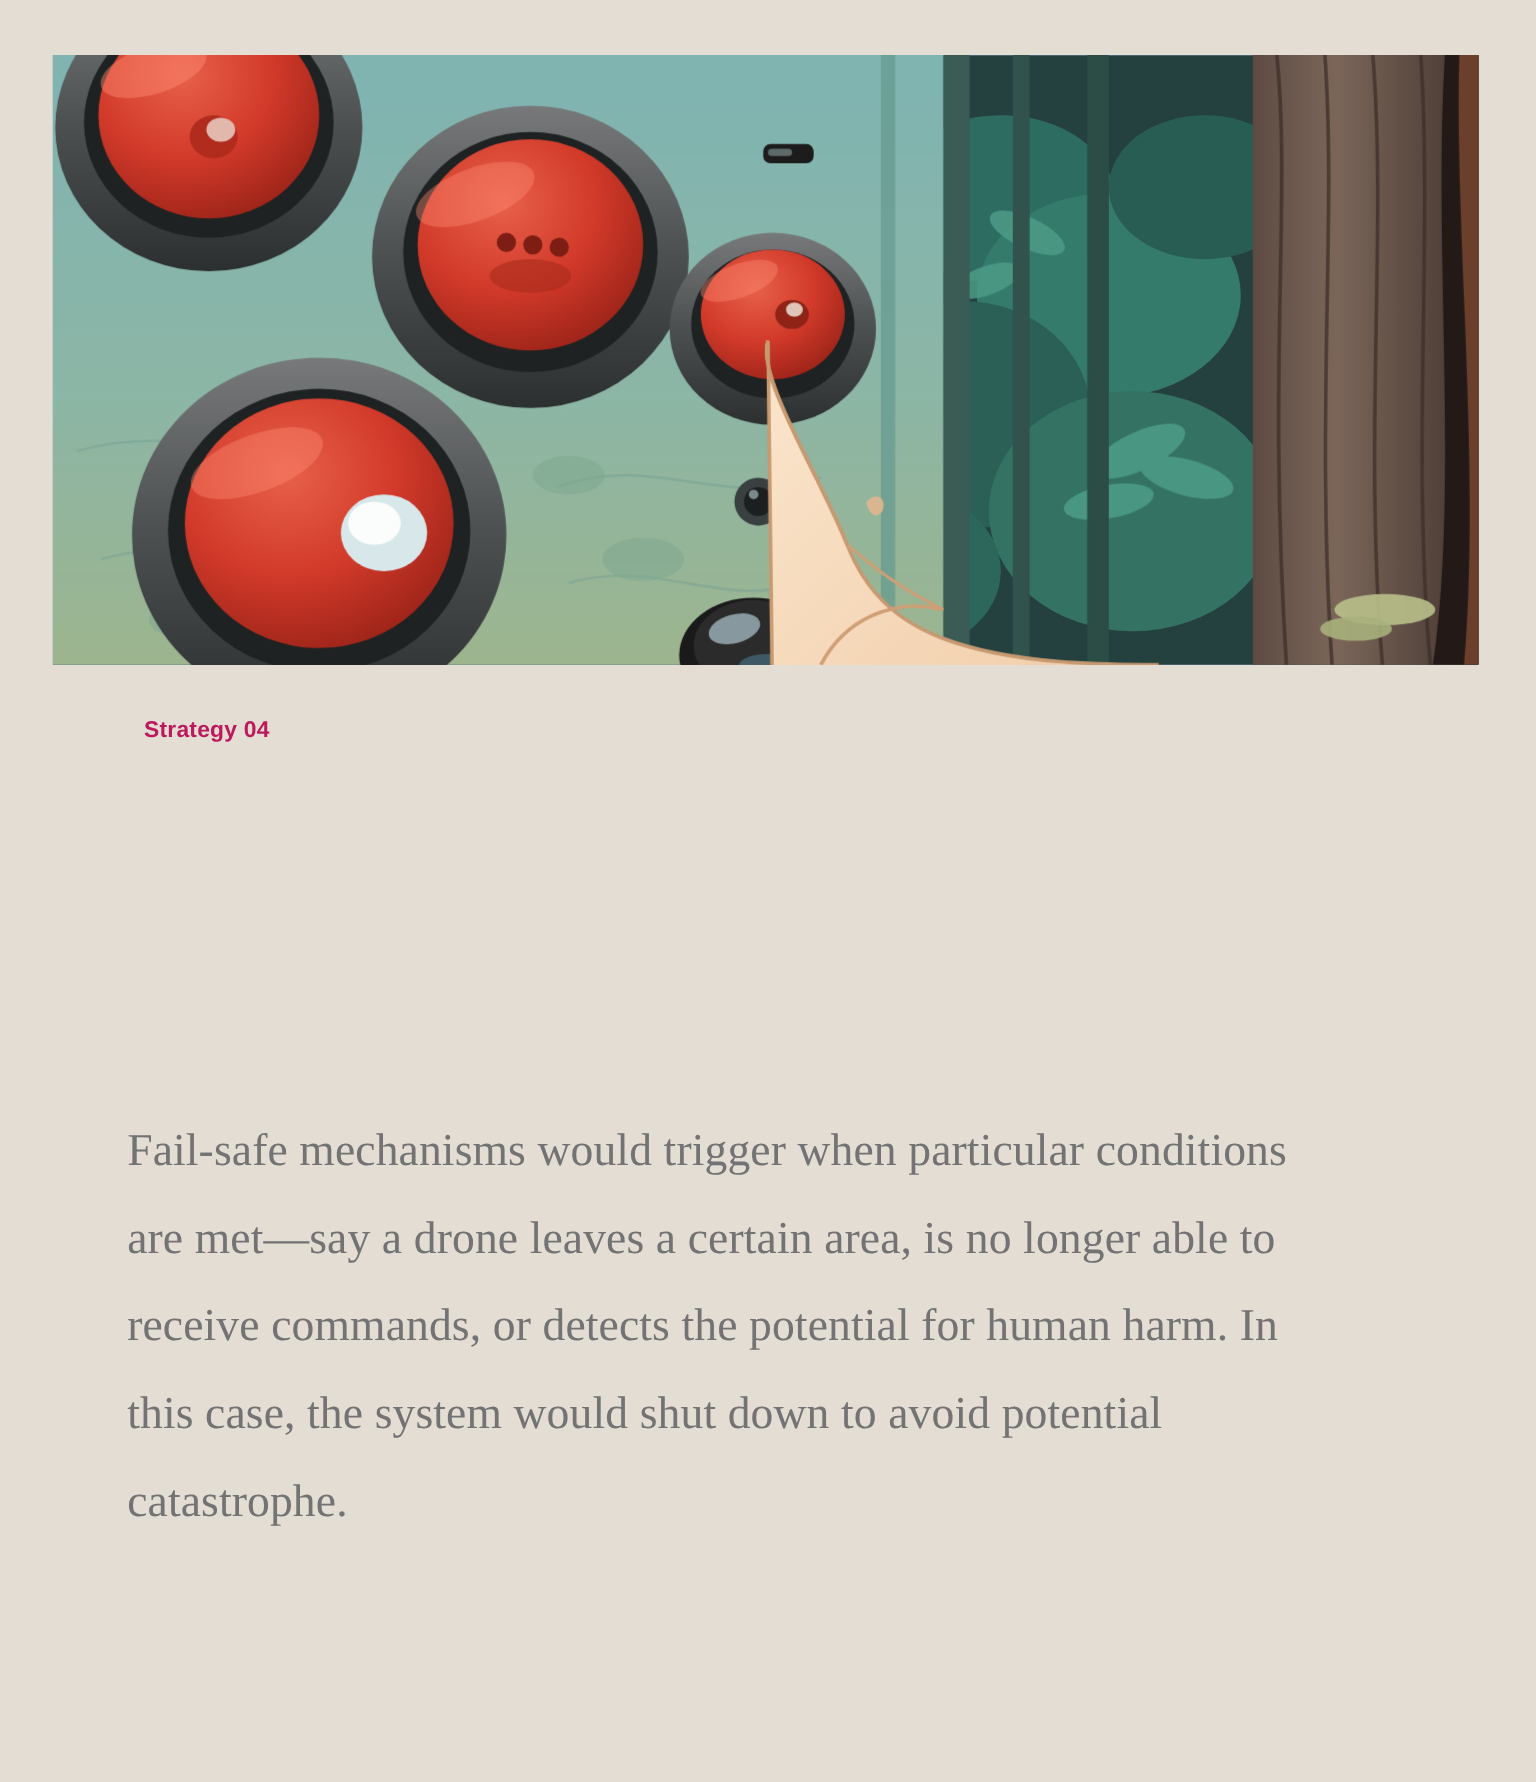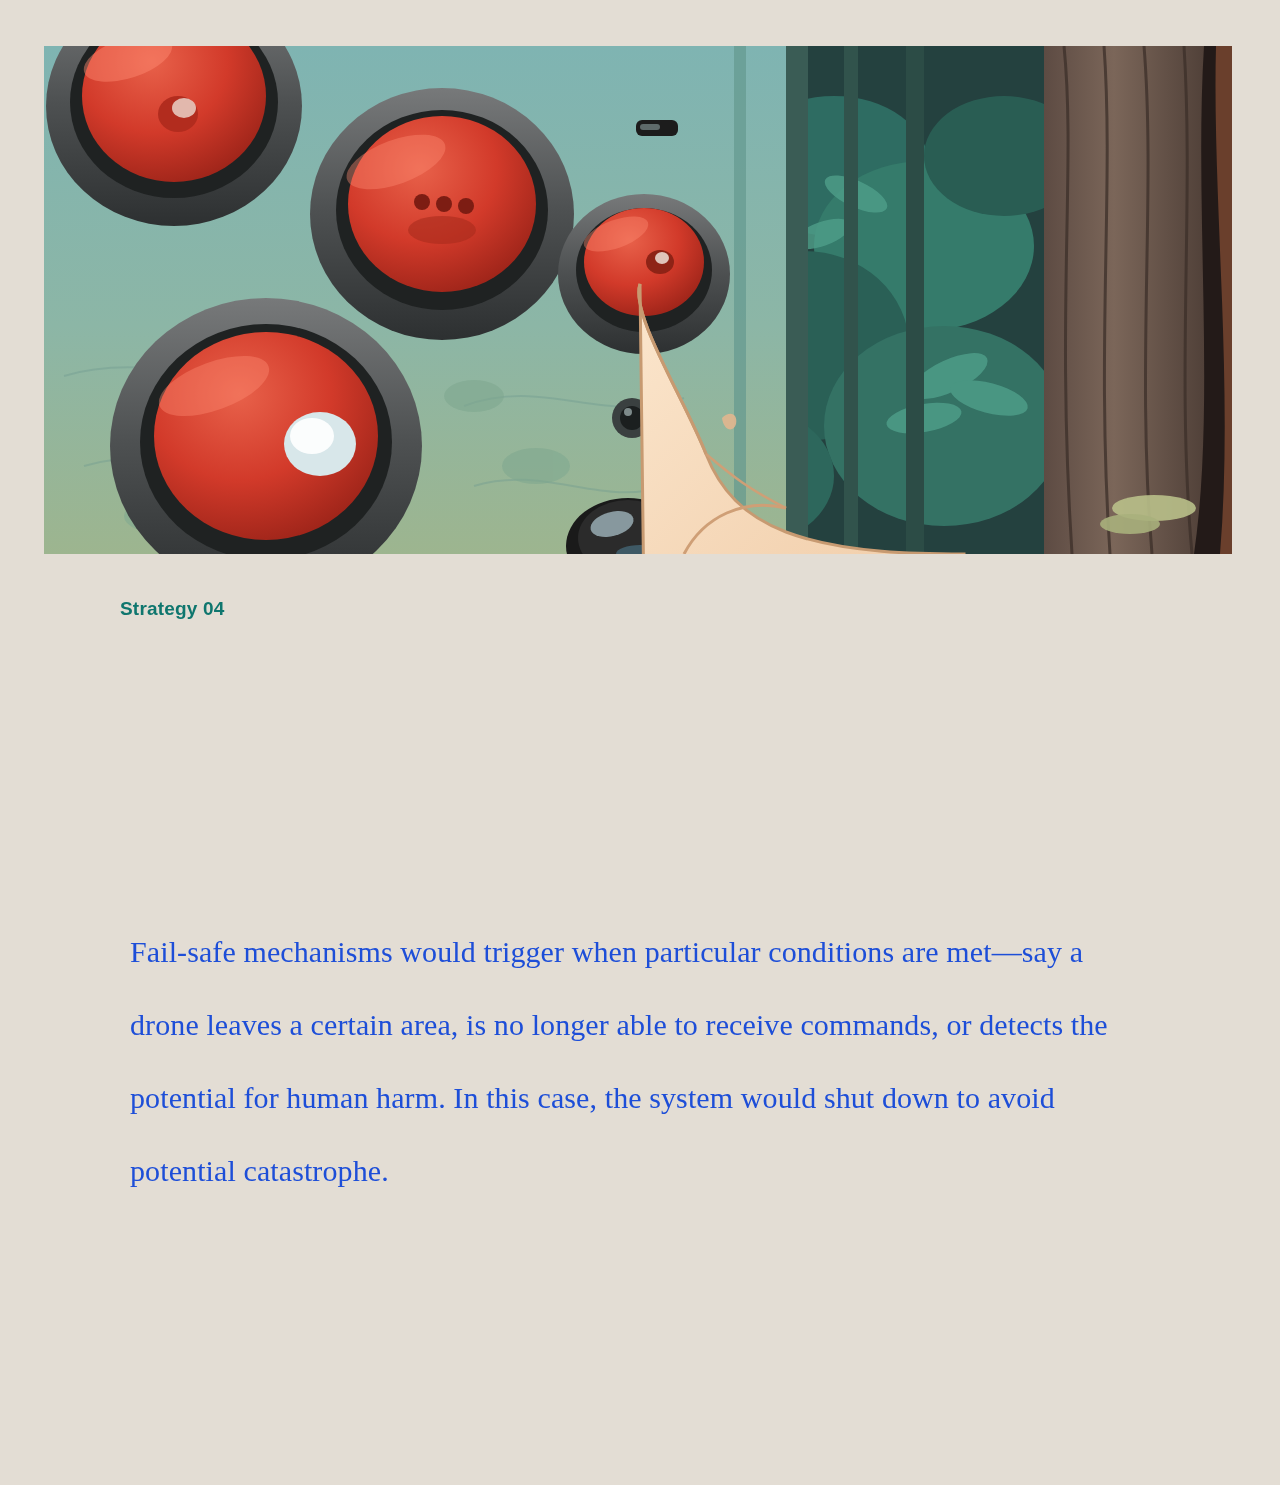--- a/index.html
+++ b/index.html
@@ -38,46 +38,46 @@
   }
 
   
   .eyebrow {
     position: absolute;
     left: 120px;
     top: 598px;
     font-size: 19px;
     font-weight: 600;
     letter-spacing: 0.2px;
-    color: #0f766e;
+    color: #be185d;
     font-family: "Liberation Sans", sans-serif;
   }
 
   .title {
     position: absolute;
     left: 118px;
     top: 740px;
     width: 1060px;
     font-size: 86px;
     line-height: 96px;
     font-weight: 400;
     letter-spacing: -1.5px;
     color: #14110e;
     font-family: "DejaVu Sans", sans-serif;
   }
 
   .body-copy {
     position: absolute;
-    left: 130px;
+    left: 106px;
     top: 885px;
     width: 1020px;
     font-family: "Liberation Serif", serif;
-    font-size: 30px;
+    font-size: 38px;
     line-height: 73px;
-    color: #1d4ed8;
+    color: #737373;
     letter-spacing: 0.1px;
   }
 </style>
 </head>
 <body>
 
 <div class="page">
 
   <div class="hero">
     <svg class="hero-svg" viewBox="0 0 1188 508" preserveAspectRatio="xMidYMid slice">

